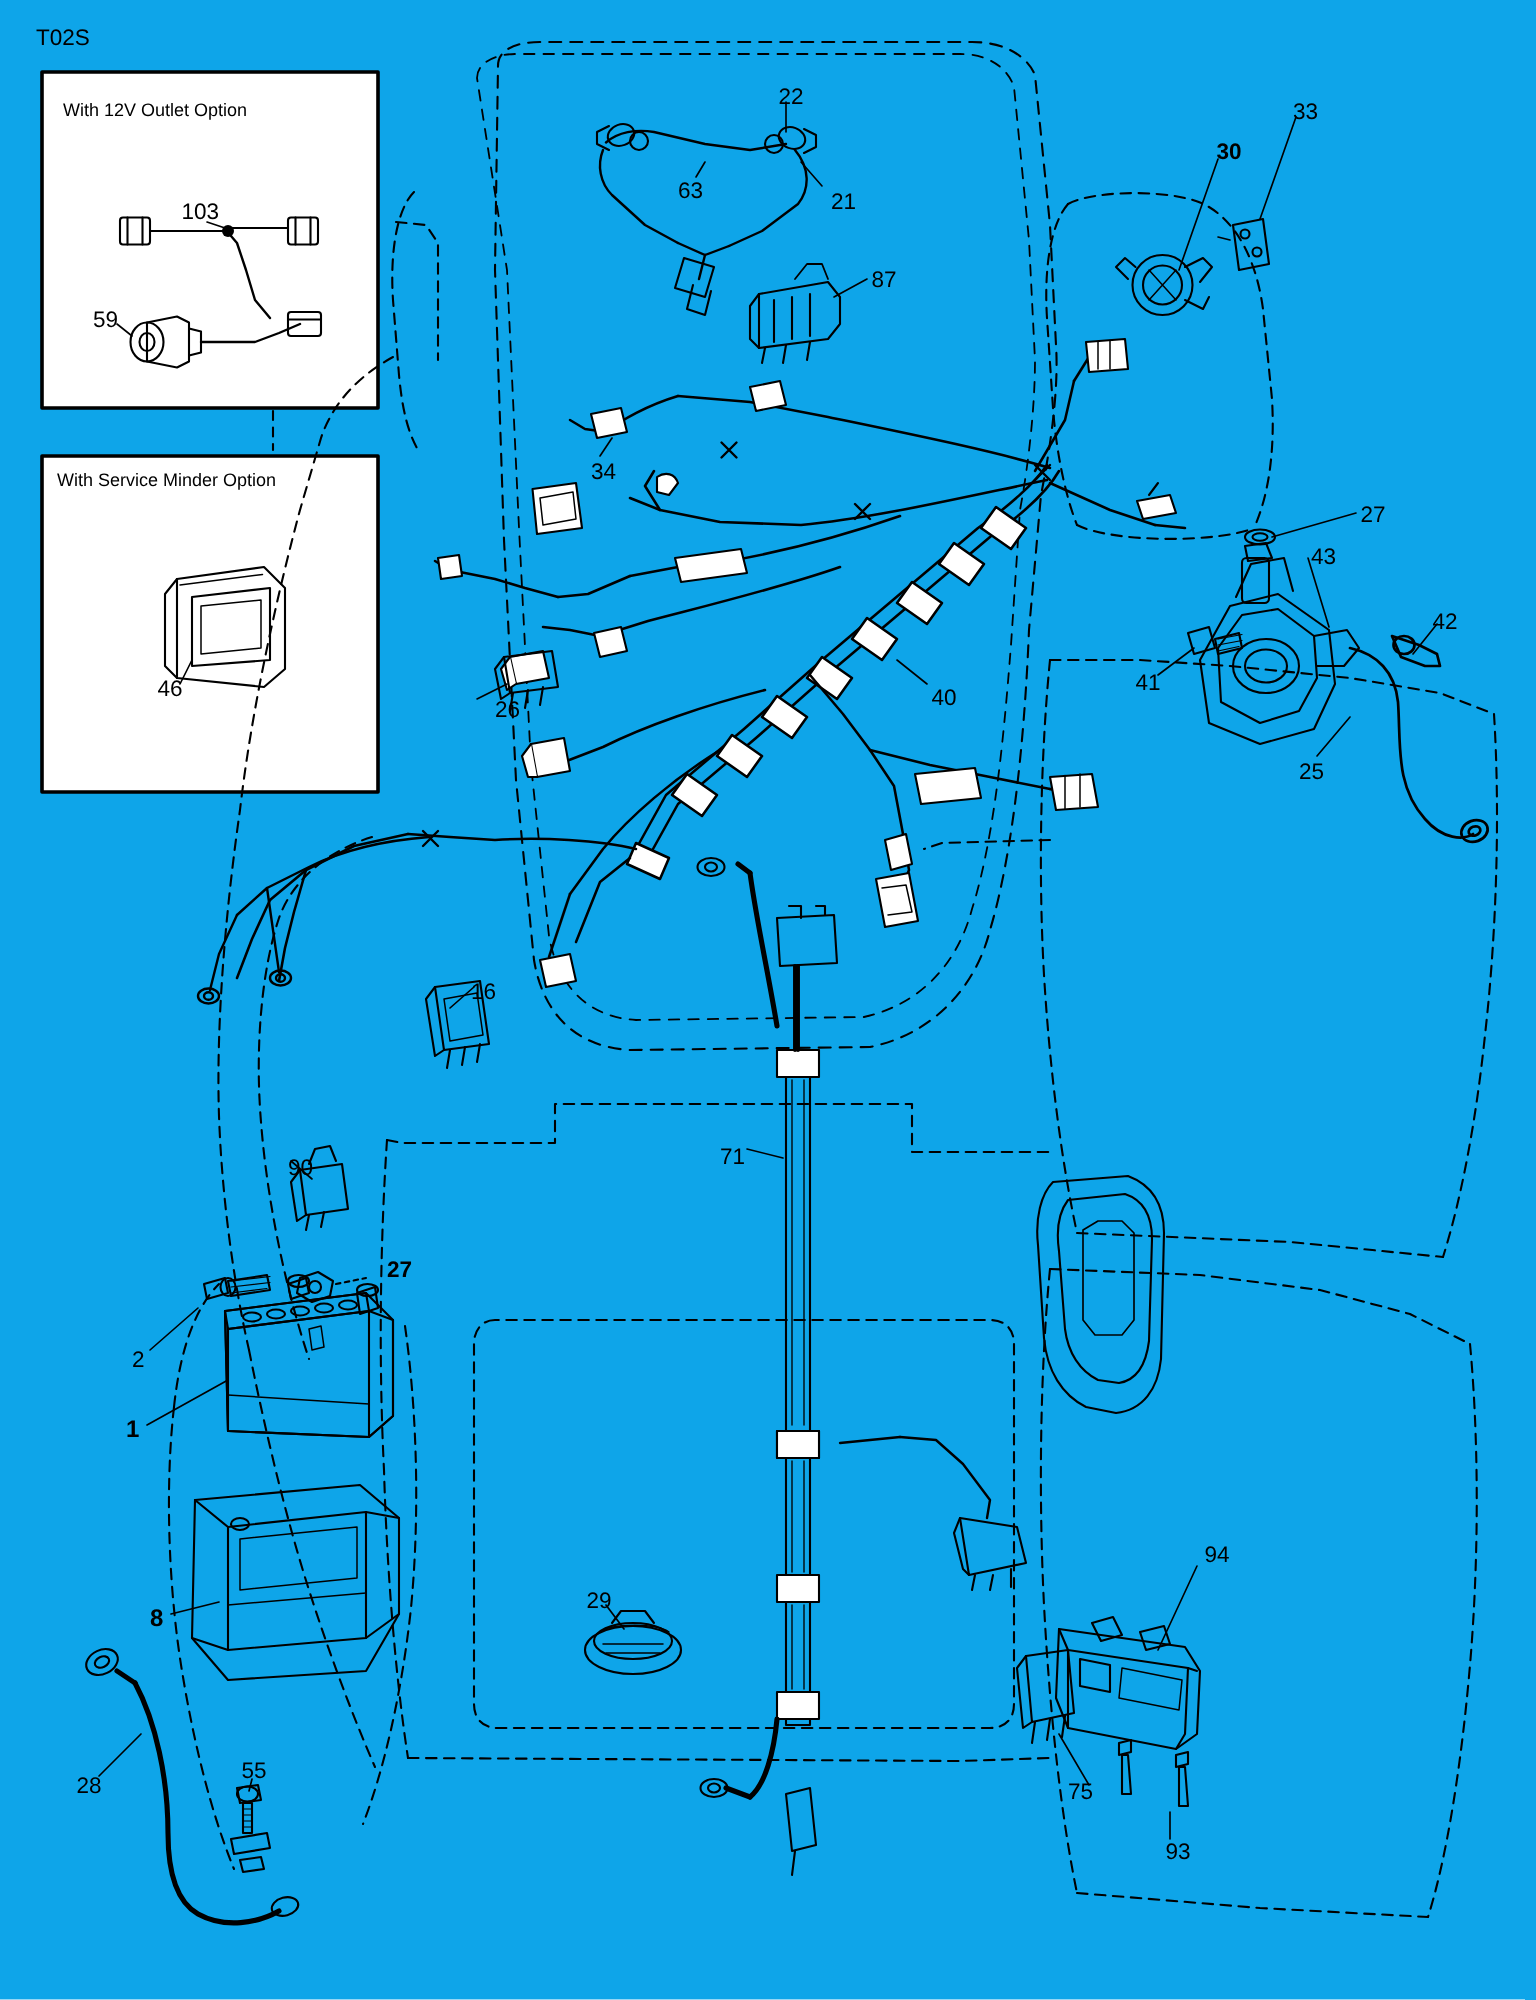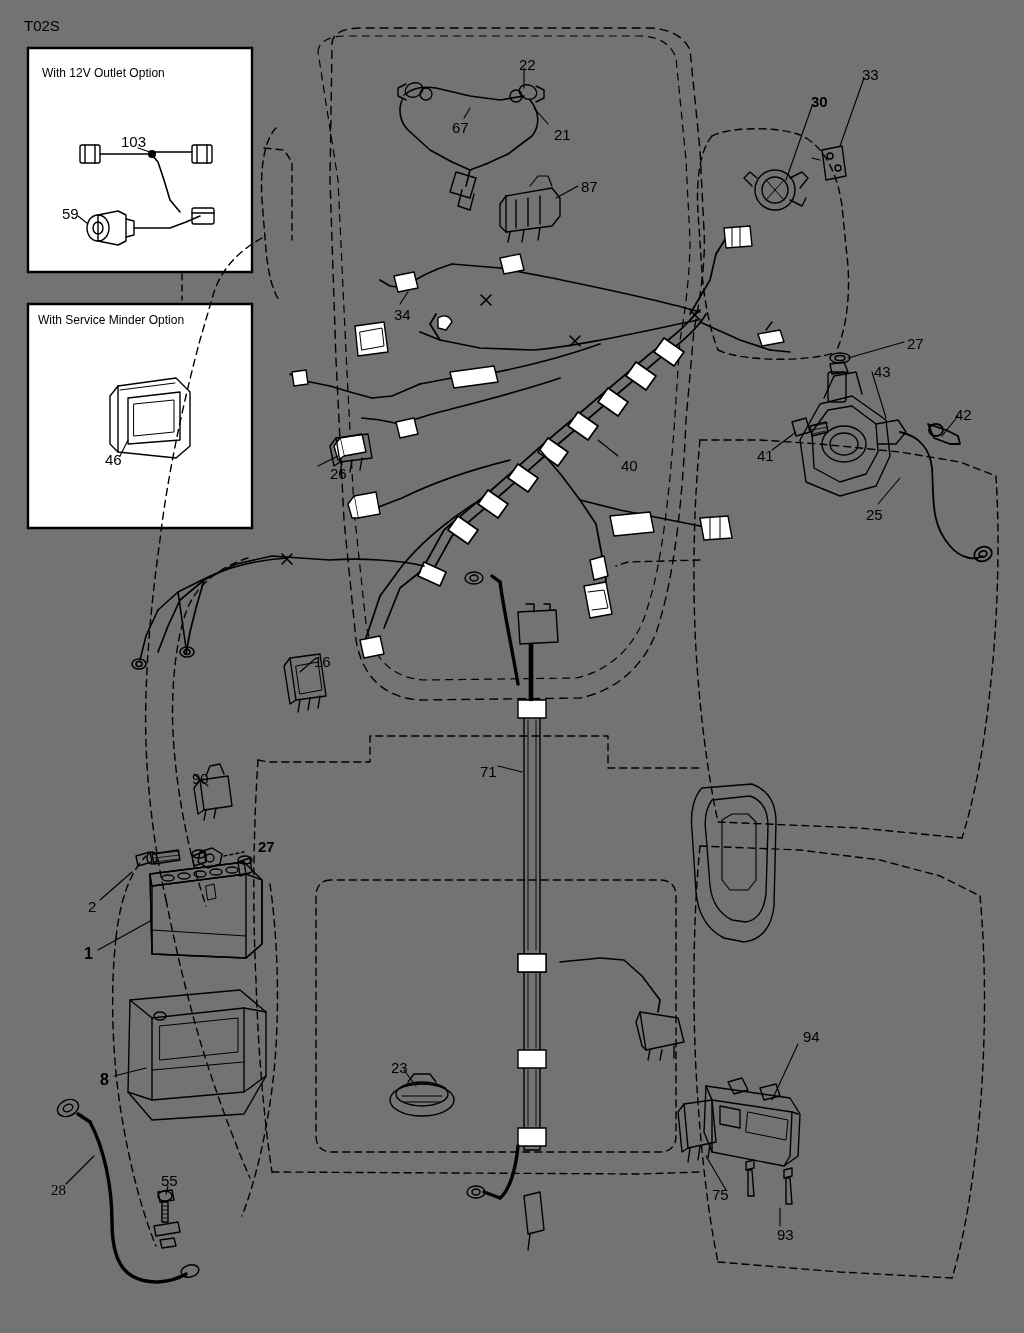--- a/index.html
+++ b/index.html
@@ -7,21 +7,21 @@
     padding: 0;
     background: #ffffff;
   }
   body {
     font-family: "Liberation Sans", sans-serif;
   }
   #page {
     position: relative;
     width: 1024px;
     height: 1333px;
-    background: #737373;
+    background: #0ea5e9;
     overflow: hidden;
   }
   #diagram-svg {
     position: absolute;
     left: 0;
     top: 0;
     width: 1024px;
     height: 1333px;
   }
   .lbl {
@@ -494,43 +494,43 @@
 
     </g>
   </svg>
 
   <div class="lbl page-code">T02S</div>
 
   <div class="box-title" style="left:42px; top:66px;">With 12V Outlet Option</div>
   <div class="box-title" style="left:38px; top:313px;">With Service Minder Option</div>
 
   <div class="lbl" style="left:519px; top:57px;">22</div>
-  <div class="lbl" style="left:452px; top:120px;">67</div>
+  <div class="lbl" style="left:452px; top:120px;">63</div>
   <div class="lbl" style="left:554px; top:127px;">21</div>
   <div class="lbl" style="left:581px; top:179px;">87</div>
   <div class="lbl" style="left:811px; top:94px;font-weight:bold;">30</div>
   <div class="lbl" style="left:862px; top:67px;">33</div>
   <div class="lbl" style="left:394px; top:307px;">34</div>
   <div class="lbl" style="left:907px; top:336px;">27</div>
   <div class="lbl" style="left:874px; top:364px;">43</div>
   <div class="lbl" style="left:955px; top:407px;">42</div>
   <div class="lbl" style="left:757px; top:448px;">41</div>
   <div class="lbl" style="left:866px; top:507px;">25</div>
   <div class="lbl" style="left:621px; top:458px;">40</div>
   <div class="lbl" style="left:303px; top:466px;margin-left:27px;">26</div>
   <div class="lbl" style="left:314px; top:654px;">16</div>
   <div class="lbl" style="left:192px; top:771px;">90</div>
   <div class="lbl" style="left:480px; top:764px;">71</div>
   <div class="lbl bold" style="left:258px; top:839px;">27</div>
   <div class="lbl" style="left:88px;  top:899px;">2</div>
   <div class="lbl bold big" style="left:84px; top:946px;">1</div>
   <div class="lbl bold big" style="left:100px; top:1072px;">8</div>
-  <div class="lbl" style="left:391px; top:1060px;">23</div>
+  <div class="lbl" style="left:391px; top:1060px;">29</div>
   <div class="lbl" style="left:803px; top:1029px;">94</div>
-  <div class="lbl" style="left:51px;  top:1183px;font-family:Liberation Serif, serif;">28</div>
+  <div class="lbl" style="left:51px;  top:1183px;">28</div>
   <div class="lbl" style="left:161px; top:1173px;">55</div>
   <div class="lbl" style="left:712px; top:1187px;">75</div>
   <div class="lbl" style="left:777px; top:1227px;">93</div>
   <div class="lbl" style="left:121px; top:134px;">103</div>
   <div class="lbl" style="left:62px;  top:206px;">59</div>
   <div class="lbl" style="left:105px; top:452px;">46</div>
 
 </div>
 
 </body></html>

